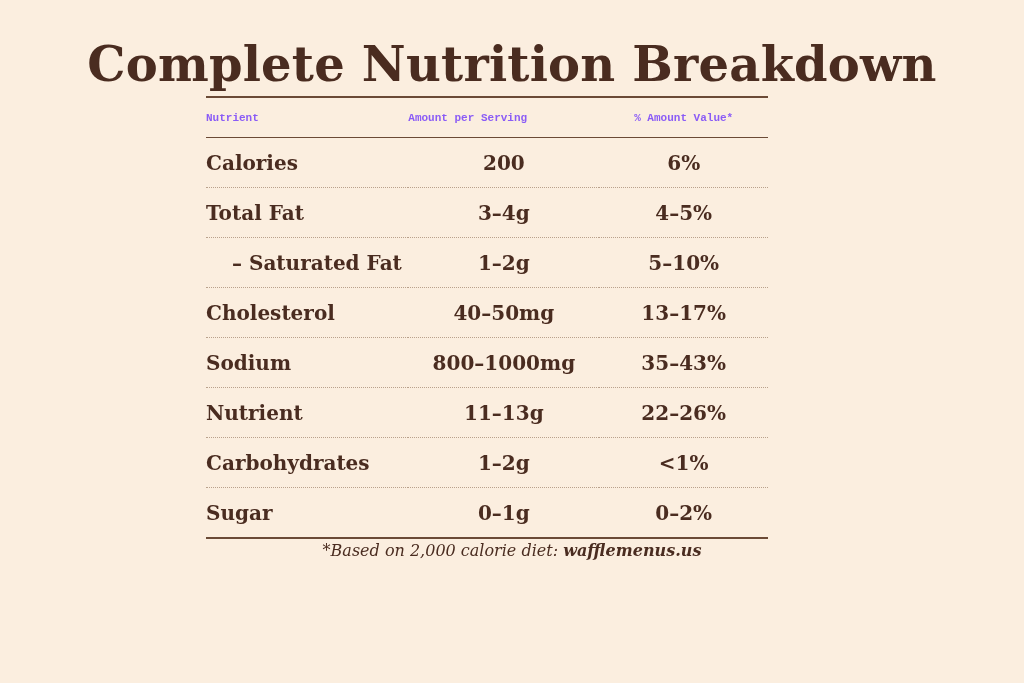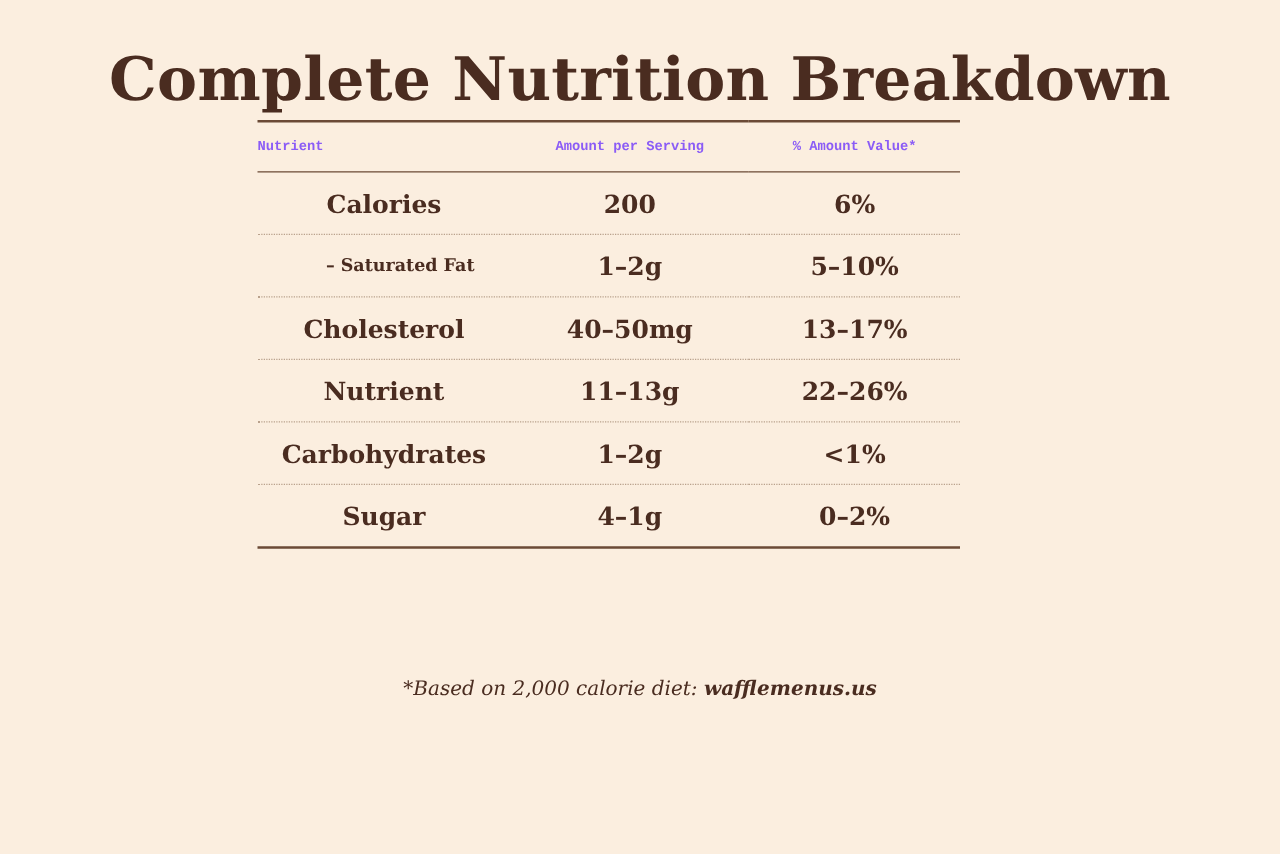--- a/index.html
+++ b/index.html
@@ -47,36 +47,36 @@
   }
   thead th {
     font-family: Liberation Mono, monospace;
     font-weight: bold;
     font-size: 11px;
     color: #8b5cf6;
     padding: 14px 0 13px 0;
     border-bottom: 1.5px solid #6B4A36;
   }
   th.col-nutrient { text-align: left; width: 36%; }
-  th.col-amount   { text-align: center; width: 34%; }
+  th.col-amount   { text-align: left; width: 34%; }
   th.col-dv       { text-align: center; width: 30%; }
 
   tbody td {
     font-family: "DejaVu Serif", serif;
     font-weight: bold;
     font-size: 20px;
     color: #4A2C20;
     padding: 13px 0 12px 0;
     border-bottom: 1px dotted #B9A18C;
   }
   tbody tr:last-child td {
     border-bottom: none;
   }
-  td.nutrient { text-align: center; }
-  td.nutrient.indent { padding-left: 26px; font-size: 14px; }
+  td.nutrient { text-align: left; }
+  td.nutrient.indent { padding-left: 26px; font-size: 20px; }
   td.amount { text-align: center; }
   td.dv { text-align: center; }
 
   .rule-bottom {
     border-top: 2px solid #6B4A36;
     margin-top: 0;
     height: 0;
   }
   .footnote {
     position: absolute;
@@ -109,42 +109,52 @@
           <th class="col-dv">% Amount Value*</th>
         </tr>
       </thead>
       <tbody>
         <tr>
           <td class="nutrient">Calories</td>
           <td class="amount">200</td>
           <td class="dv">6%</td>
         </tr>
         <tr>
+          <td class="nutrient">Total Fat</td>
+          <td class="amount">3–4g</td>
+          <td class="dv">4–5%</td>
+        </tr>
+        <tr>
           <td class="nutrient indent">– Saturated Fat</td>
           <td class="amount">1–2g</td>
           <td class="dv">5–10%</td>
         </tr>
         <tr>
           <td class="nutrient">Cholesterol</td>
           <td class="amount">40–50mg</td>
           <td class="dv">13–17%</td>
+        </tr>
+        <tr>
+          <td class="nutrient">Sodium</td>
+          <td class="amount">800–1000mg</td>
+          <td class="dv">35–43%</td>
         </tr>
         <tr>
           <td class="nutrient">Nutrient</td>
           <td class="amount">11–13g</td>
           <td class="dv">22–26%</td>
         </tr>
         <tr>
           <td class="nutrient">Carbohydrates</td>
           <td class="amount">1–2g</td>
           <td class="dv">&lt;1%</td>
         </tr>
         <tr>
           <td class="nutrient">Sugar</td>
-          <td class="amount">4–1g</td>
+          <td class="amount">0–1g</td>
           <td class="dv">0–2%</td>
         </tr>
       </tbody>
     </table>
     <div class="rule-bottom"></div>
   </div>
 
   <div class="footnote">
     <span>*Based on 2,000 calorie diet: </span><span class="site">wafflemenus.us</span>
   </div>

